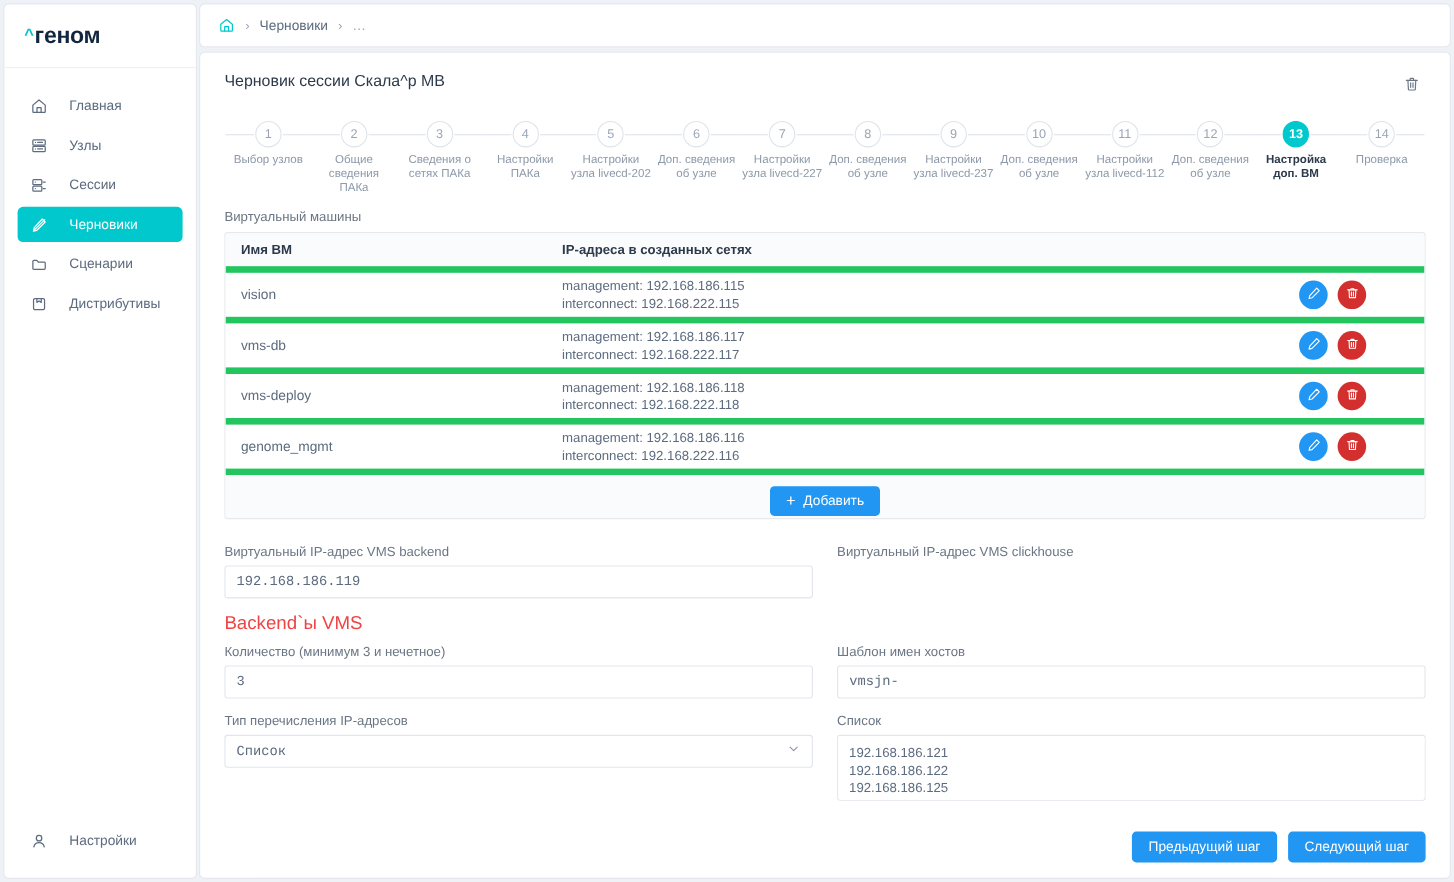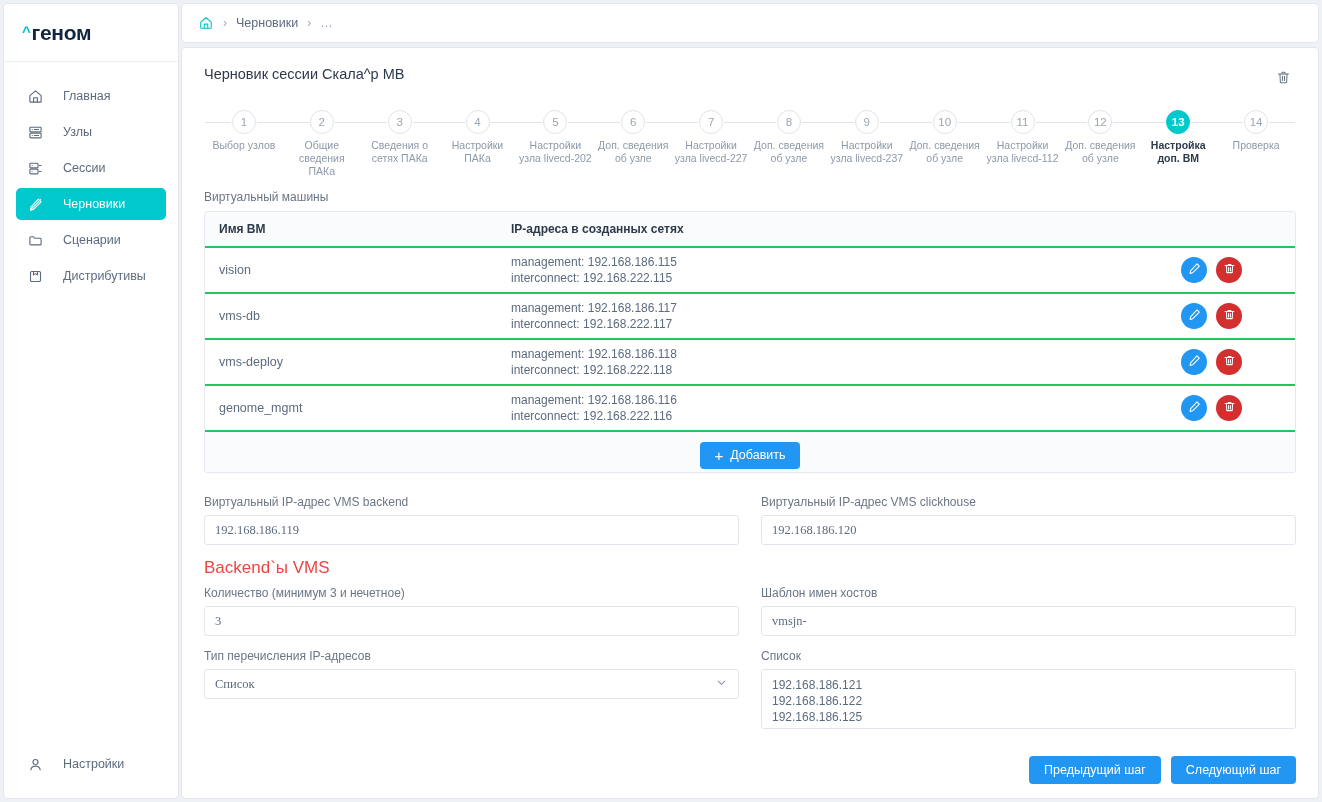--- a/index.html
+++ b/index.html
@@ -211,21 +211,21 @@
   }
   .vm-table {
     border: 1px solid #e6eaf0;
     border-radius: 3px;
     overflow: hidden;
     margin-bottom: 22px;
   }
   .vm-row {
     display: flex;
     align-items: center;
-    border-bottom: 2px solid #22c55e;
+    border-bottom: 6px solid #22c55e;
     min-height: 46px;
     padding: 0 14px;
   }
   .vm-row.header {
     background: #fafbfc;
     min-height: 36px;
   }
   .vm-row:last-child { border-bottom: none; }
   .col-name { flex: 0 0 292px; }
   .col-ip   { flex: 1; min-width: 0; }
@@ -292,21 +292,21 @@
   }
   .fld-input {
     width: 100%;
     height: 30px;
     border: 1px solid #e1e6ed;
     border-radius: 3px;
     padding: 0 10px;
     font-size: 12.5px;
     color: #5d6b7f;
     background: #ffffff;
-    font-family: Liberation Serif, serif;
+    font-family: Liberation Mono, monospace;
     outline: none;
   }
   .fld-input::placeholder { color: #b4bcc8; }
   .group-label {
     font-size: 17px;
     color: #ef4444;
     margin-bottom: 8px;
   }
   .select-wrap { position: relative; }
   .select-wrap .chev {
@@ -676,21 +676,20 @@
 
       <div class="form-grid">
 
         <div class="fld">
           <label class="fld-label">Виртуальный IP-адрес VMS backend</label>
           <input class="fld-input" type="text" value="192.168.186.119" style="">
         </div>
 
         <div class="fld">
           <label class="fld-label">Виртуальный IP-адрес VMS clickhouse</label>
-          <input class="fld-input" type="text" value="192.168.186.120" style="">
         </div>
 
         <div>
           <div class="group-label">Backend`ы VMS</div>
           <div class="fld">
             <label class="fld-label">Количество (минимум 3 и нечетное)</label>
             <input class="fld-input" type="text" value="3" style="">
           </div>
         </div>
 

